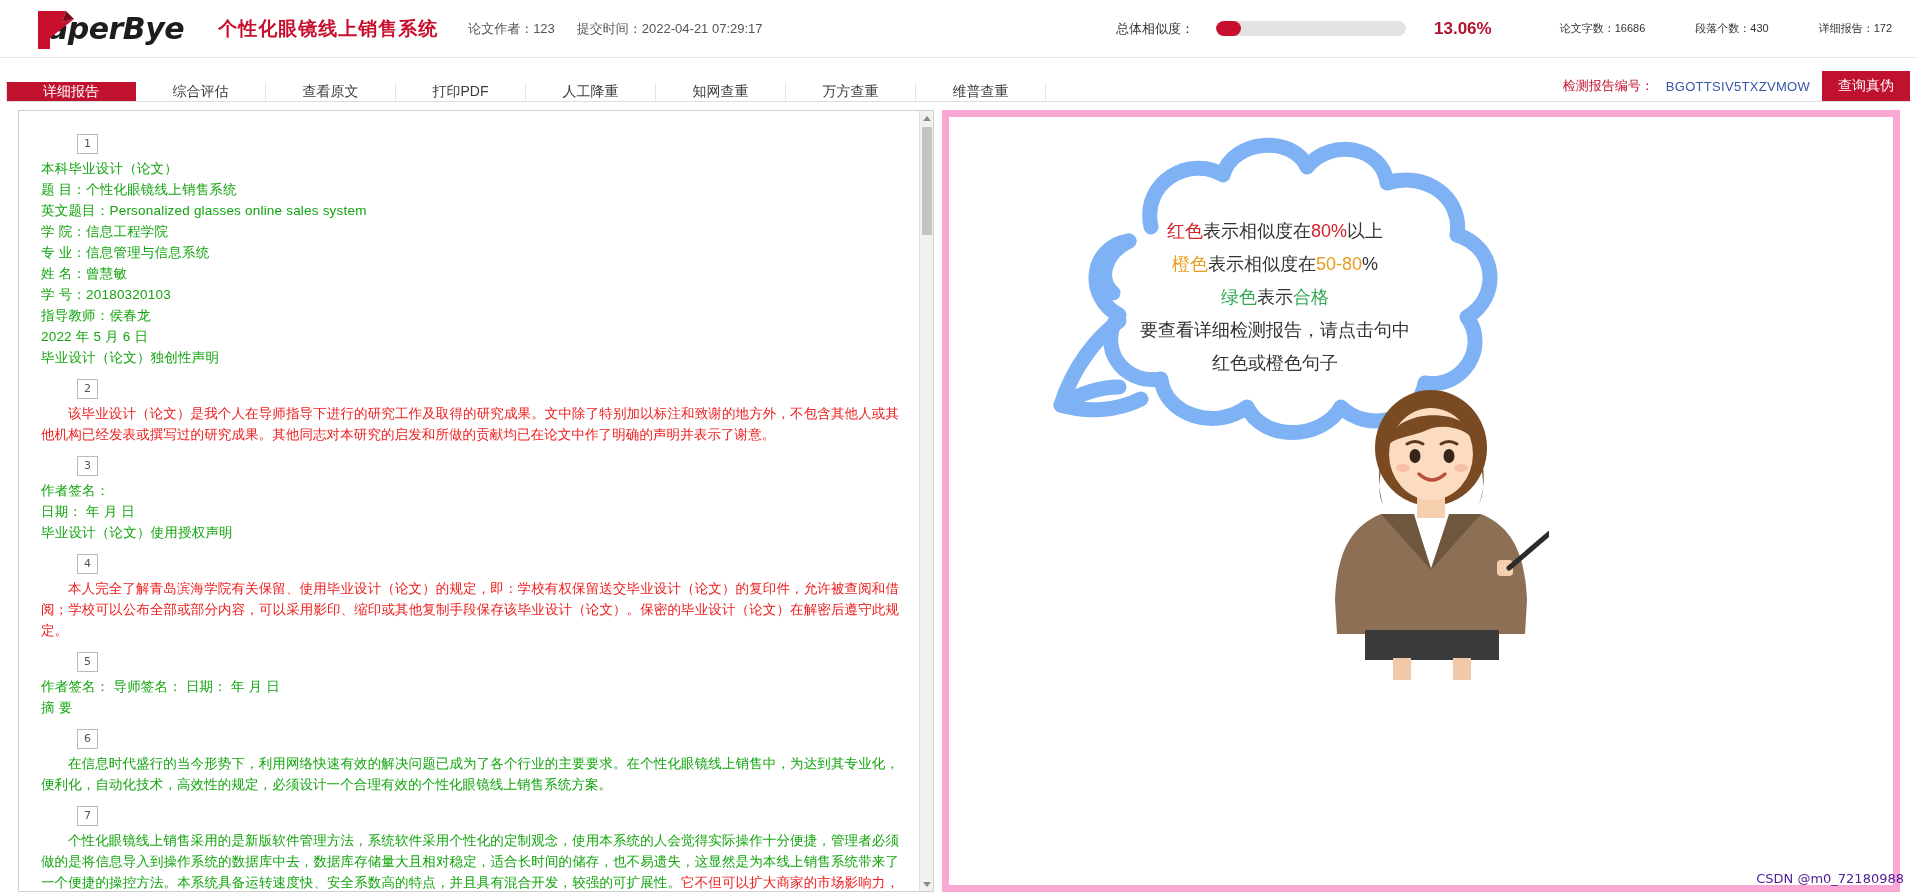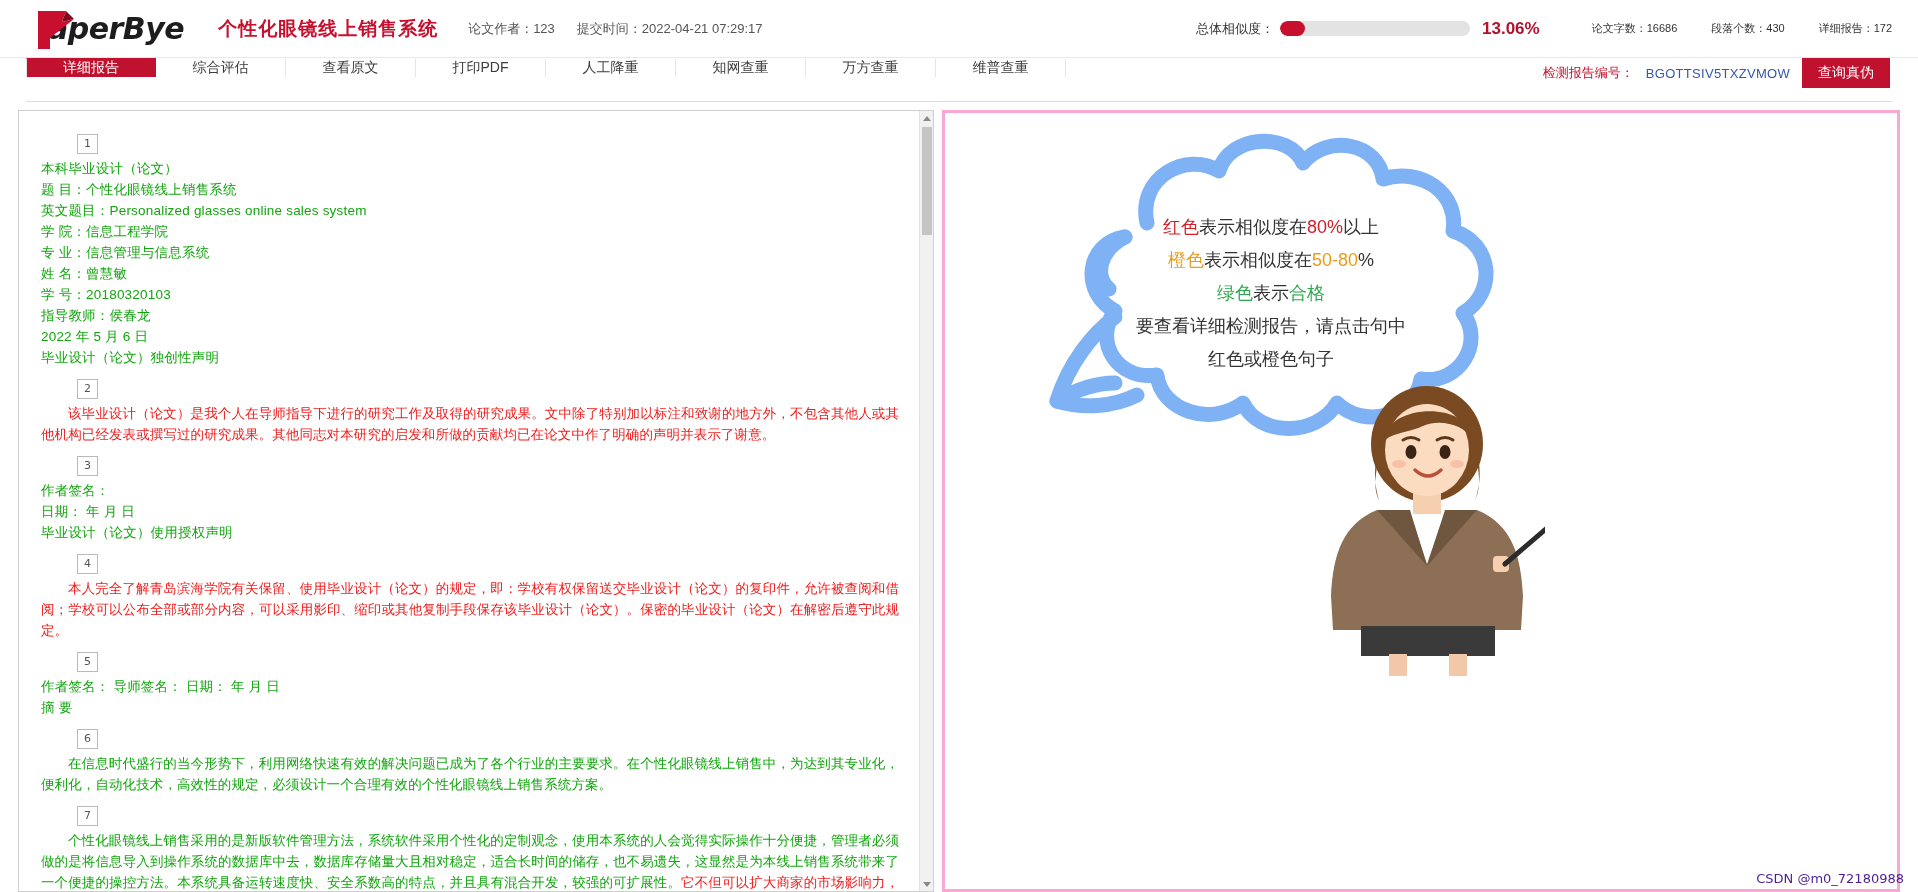--- a/index.html
+++ b/index.html
@@ -46,42 +46,42 @@
     margin-left: 30px;
     color: #555;
     font-size: 13px;
   }
   .meta-time { margin-left: 22px; color:#555; font-size: 13px; }
 
   .header-right {
     margin-left: auto;
     display: flex;
     align-items: center;
-    gap: 0px;
+    gap: 16px;
   }
   .sim-label { color:#333; font-size: 13px; margin-right: 6px;}
   .sim-bar {
     width: 190px; height: 15px; background:#e3e3e3; border-radius: 9px;
     position: relative; overflow: hidden; margin-right: 12px;
   }
   .sim-fill {
     position:absolute; left:0; top:0; bottom:0;
     background:#c8102e; border-radius: 9px;
   }
   .sim-pct { color:#b3122e; font-weight:700; font-size: 17px; margin-right: 52px; }
   .stat { color:#333; font-size: 11px; margin-right: 34px; white-space: nowrap;}
   .stat:last-child { margin-right: 8px; }
 
   
   .tabbar {
     position: relative;
     height: 44px;
-    margin: 0 26px;
+    margin: 0 6px;
     display: flex;
-    align-items: flex-start;
+    align-items: flex-end;
     border-bottom: 1px solid #ddd;
   }
   .tab {
     width: 130px;
     display:flex; align-items:center; justify-content:center;
     font-size: 14px; color:#3c3c3c;
     border-right: 1px solid #e6e6e6;
     border-top: 1px solid transparent;
     background: #fff;
     cursor: pointer;
@@ -171,21 +171,21 @@
     letter-spacing: .1px;
   }
   .green { color: #13a50f; }
   .red   { color: #ee1c1c; }
 
   
   .tip-panel {
     position: relative;
     flex: 1;
     margin-left: 8px;
-    border: 3px solid #f9a8d4;
+    border: 7px solid #f9a8d4;
     background:#fff;
     overflow: hidden;
   }
   .bubble-wrap {
     position:absolute; left: 52px; top: 14px; width: 530px; height: 340px;
   }
   .bubble-wrap svg { position:absolute; left:0; top:0; }
   .bubble-text {
     position:absolute;
     left: 94px; top: 84px;

